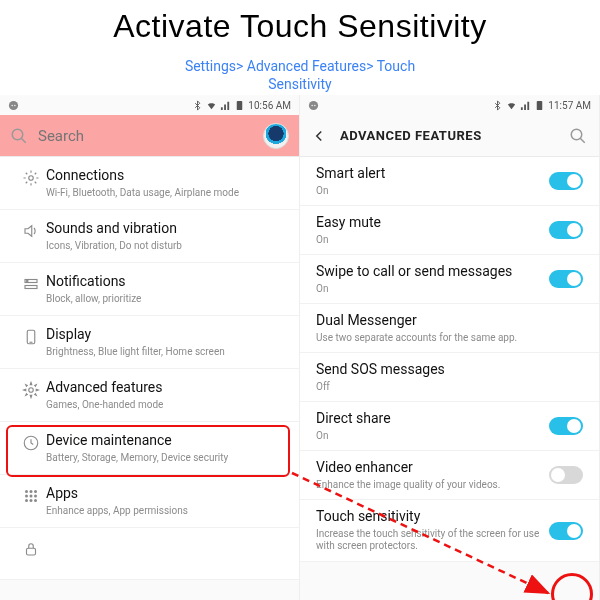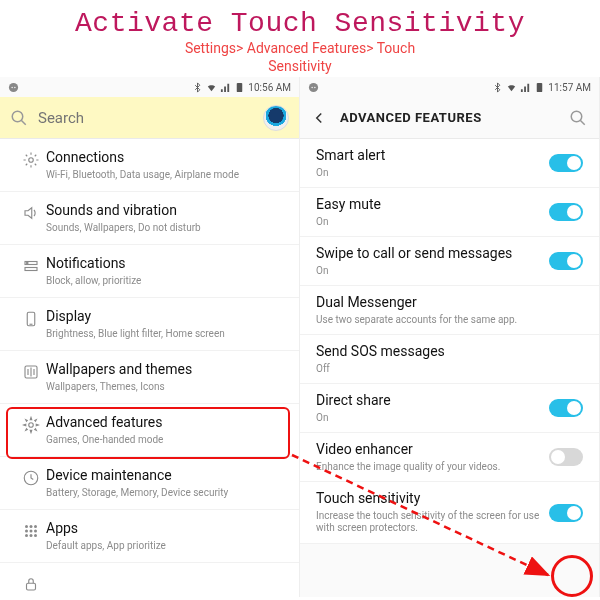--- a/index.html
+++ b/index.html
@@ -1,27 +1,27 @@
 <!DOCTYPE html>
 <html><head>
 <meta charset="utf-8">
 <style>
   *{box-sizing:border-box;margin:0;padding:0;font-family:-apple-system,BlinkMacSystemFont,"Segoe UI",Roboto,Arial,sans-serif}
   body{width:600px;height:600px;background:#fff;overflow:hidden;position:relative}
   .header{text-align:center;padding:8px 0 2px}
-  .title{font-family:Liberation Mono, monospace;font-size:28px;font-weight:400;color:#be185d;letter-spacing:.5px}
-  .breadcrumb{font-family:"Century Gothic","Futura",sans-serif;color:#ef4444;font-size:14px;line-height:1.3;margin-top:0}
+  .title{font-family:Liberation Sans, sans-serif;font-size:32px;font-weight:400;color:#000000;letter-spacing:.5px}
+  .breadcrumb{font-family:"Century Gothic","Futura",sans-serif;color:#3b82f6;font-size:14px;line-height:1.3;margin-top:12px}
   .screens{display:flex;width:600px;height:520px;position:relative}
   .screen{width:300px;height:520px;background:#fafafa;position:relative;overflow:hidden;border-right:1px solid #eee}
   .screen:last-child{border-right:none}
   .status-bar{height:20px;display:flex;justify-content:space-between;align-items:center;padding:0 8px;font-size:10px;color:#555;background:#fafafa}
   .status-left{display:flex;gap:4px;align-items:center}
   .status-right{display:flex;gap:3px;align-items:center}
   .status-right svg,.status-left svg{width:11px;height:11px}
-  .search-row{display:flex;align-items:center;height:42px;padding:0 10px;background:#fef9c3;border-bottom:1px solid #eaeaea}
+  .search-row{display:flex;align-items:center;height:42px;padding:0 10px;background:#fca5a5;border-bottom:1px solid #eaeaea}
   .search-icon{width:18px;height:18px;margin-right:10px;color:#999}
   .search-input{flex:1;border:none;background:transparent;font-size:15px;color:#444;outline:none}
   .avatar{width:26px;height:26px;border-radius:50%;background:radial-gradient(circle at 50% 40%, #153a6b 40%, #1ca8df 41% 55%, transparent 56%), #f0f0f0;border:1px solid #ddd}
   .appbar{display:flex;align-items:center;height:42px;padding:0 10px;background:#fafafa;border-bottom:1px solid #eaeaea}
   .back{width:18px;height:18px;color:#333;margin-right:12px}
   .appbar-title{font-size:13px;font-weight:700;letter-spacing:.5px;color:#222;flex:1}
   .appbar .search-icon{margin:0 2px 0 0}
   .list{background:#fff}
   .row{display:flex;align-items:flex-start;padding:10px 16px;min-height:52px;border-bottom:1px solid #f1f1f1;position:relative}
   .row.compact{padding:8px 16px;min-height:46px}
@@ -99,21 +99,21 @@
         </div>
         <div class="row">
           <div class="icon-slot">
             <svg viewBox="0 0 24 24" fill="none" stroke="currentColor" stroke-width="1.5">
               <path d="M4 9v6h4l5 4V5L8 9H4z"></path>
               <path d="M16 8c2 2 2 6 0 8"></path>
             </svg>
           </div>
           <div class="row-text">
             <div class="row-title">Sounds and vibration</div>
-            <div class="row-sub">Sounds, Wallpapers, Do not disturb</div>
+            <div class="row-sub">Icons, Vibration, Do not disturb</div>
           </div>
         </div>
         <div class="row">
           <div class="icon-slot">
             <svg viewBox="0 0 24 24" fill="none" stroke="currentColor" stroke-width="1.5">
               <rect x="4" y="6" width="16" height="4"></rect>
               <rect x="4" y="14" width="16" height="4"></rect>
               <circle cx="7" cy="8" r="1" fill="currentColor"></circle>
             </svg>
           </div>
@@ -125,32 +125,20 @@
         <div class="row">
           <div class="icon-slot">
             <svg viewBox="0 0 24 24" fill="none" stroke="currentColor" stroke-width="1.5">
               <rect x="7" y="3" width="10" height="18" rx="2"></rect>
               <line x1="10" y1="19" x2="14" y2="19"></line>
             </svg>
           </div>
           <div class="row-text">
             <div class="row-title">Display</div>
             <div class="row-sub">Brightness, Blue light filter, Home screen</div>
-          </div>
-        </div>
-        <div class="row">
-          <div class="icon-slot">
-            <svg viewBox="0 0 24 24" fill="none" stroke="currentColor" stroke-width="1.5">
-              <rect x="4" y="4" width="16" height="16" rx="2"></rect>
-              <path d="M8 8v8M12 6v12M16 8v8"></path>
-            </svg>
-          </div>
-          <div class="row-text">
-            <div class="row-title">Wallpapers and themes</div>
-            <div class="row-sub">Wallpapers, Themes, Icons</div>
           </div>
         </div>
         <div class="row">
           <div class="icon-slot">
             <svg viewBox="0 0 24 24" fill="none" stroke="currentColor" stroke-width="1.5">
               <circle cx="12" cy="12" r="3"></circle>
               <path d="M12 2l1 3h-2zM12 22l-1-3h2zM2 12l3-1v2zM22 12l-3 1v-2zM5 5l2 1-1 1zM19 19l-2-1 1-1zM5 19l1-2 1 1zM19 5l-1 2-1-1z" fill="currentColor"></path>
             </svg>
           </div>
           <div class="row-text">
@@ -179,21 +167,21 @@
               <circle cx="6" cy="12" r="2"></circle>
               <circle cx="12" cy="12" r="2"></circle>
               <circle cx="18" cy="12" r="2"></circle>
               <circle cx="6" cy="18" r="2"></circle>
               <circle cx="12" cy="18" r="2"></circle>
               <circle cx="18" cy="18" r="2"></circle>
             </svg>
           </div>
           <div class="row-text">
             <div class="row-title">Apps</div>
-            <div class="row-sub">Default apps, App prioritize</div>
+            <div class="row-sub">Enhance apps, App permissions</div>
           </div>
         </div>
         <div class="row">
           <div class="icon-slot">
             <svg viewBox="0 0 24 24" fill="none" stroke="currentColor" stroke-width="1.5">
               <rect x="6" y="11" width="12" height="9" rx="2"></rect>
               <path d="M9 11V8a3 3 0 016 0v3"></path>
             </svg>
           </div>
         </div>

